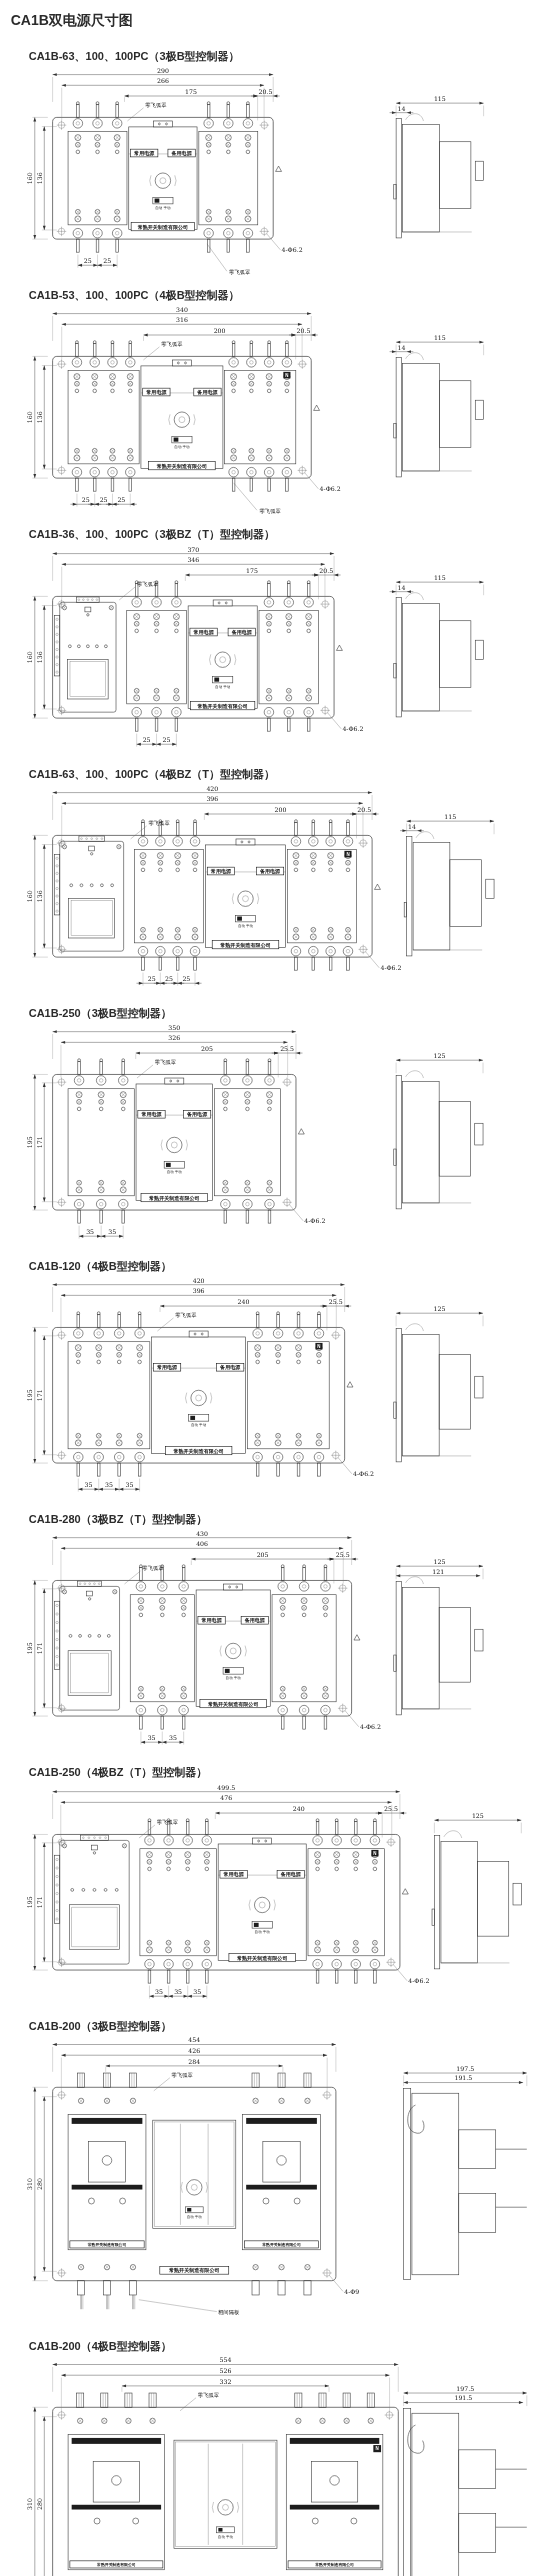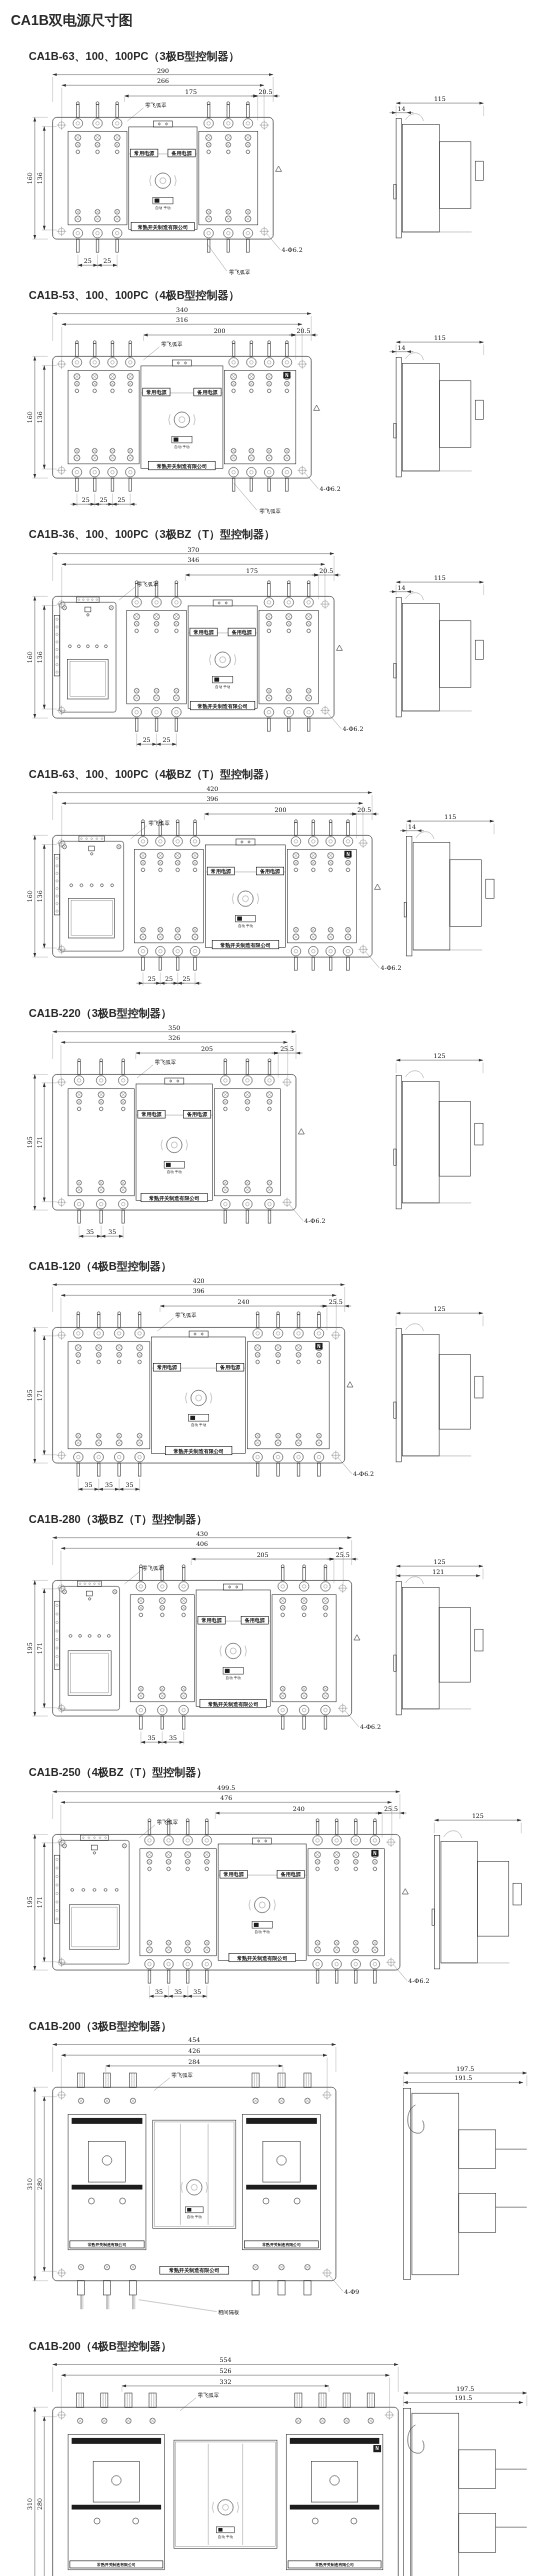--- a/index.html
+++ b/index.html
@@ -1117,21 +1117,21 @@
             <text x="739.2" y="60.5" class="dt" text-anchor="middle">115</text>
             <line x1="654.6" y1="80" x2="694.52" y2="80" class="dl"></line>
             <polygon points="665.6,80 658.6,77.6 658.6,82.4" class="ah"></polygon>
             <polygon points="683.52,80 690.52,77.6 690.52,82.4" class="ah"></polygon>
             <text x="674.56" y="76.5" class="dt" text-anchor="middle">14</text>
           </g>
         </svg>
       </div>
   </section>
   <section>
-    <h2 class="sec-title">CA1B-220（3极B型控制器）</h2>
+    <h2 class="sec-title">CA1B-250（3极B型控制器）</h2>
     <div class="drawing">
         <svg width="523" height="231" viewBox="0 0 880 388.15">
           <g>
             <rect x="70" y="88" width="409.5" height="228.14999999999998" class="plate" rx="7"></rect>
             <circle cx="85" cy="101" r="5.5" class="thin"></circle>
             <line x1="77" y1="101" x2="93" y2="101" class="thin"></line>
             <line x1="85" y1="93" x2="85" y2="109" class="thin"></line>
             <circle cx="464.5" cy="101" r="5.5" class="thin"></circle>
             <line x1="456.5" y1="101" x2="472.5" y2="101" class="thin"></line>
             <line x1="464.5" y1="93" x2="464.5" y2="109" class="thin"></line>

